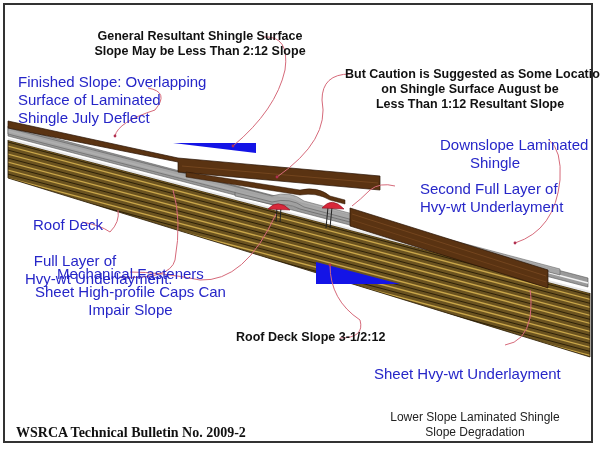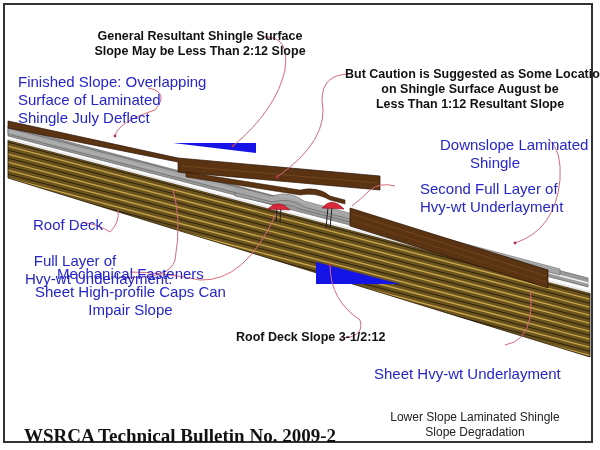--- a/index.html
+++ b/index.html
@@ -2,21 +2,21 @@
 <html><head>
 <meta charset="utf-8">
 <style>
   html, body { margin:0; padding:0; background:#ffffff; }
   #stage { position:relative; width:600px; height:450px; overflow:hidden; background:#ffffff;padding-left:20px; }
   #frame { position:absolute; left:3px; top:3px; width:590px; height:440px; border:2px solid #333; box-sizing:border-box; }
   svg#diagram { position:absolute; left:0; top:0; }
   .lbl { position:absolute; font-family:"Liberation Sans", sans-serif; text-align:center; line-height:1.2; white-space:nowrap; }
   .black-bold { color:#111; font-weight:bold; font-size:12.5px; }
   .blue { color:#2626c8; font-size:15px; }
-  .footer-left { position:absolute; left:24px; top:425px; font-family:"Liberation Serif", serif; font-weight:bold; font-size:19px; color:#111; }
+  .footer-left { position:absolute; left:16px; top:425px; font-family:"Liberation Serif", serif; font-weight:bold; font-size:14px; color:#111; }
   .footer-right { position:absolute; left:360px; top:410px; width:230px; font-family:"Liberation Sans", sans-serif; font-size:12px; color:#222; text-align:center; line-height:1.25; }
 </style>
 </head>
 <body>
 
 <div id="stage">
   <div id="frame"></div>
 
   <svg id="diagram" width="600" height="450" viewBox="0 0 600 450">
     <defs>

